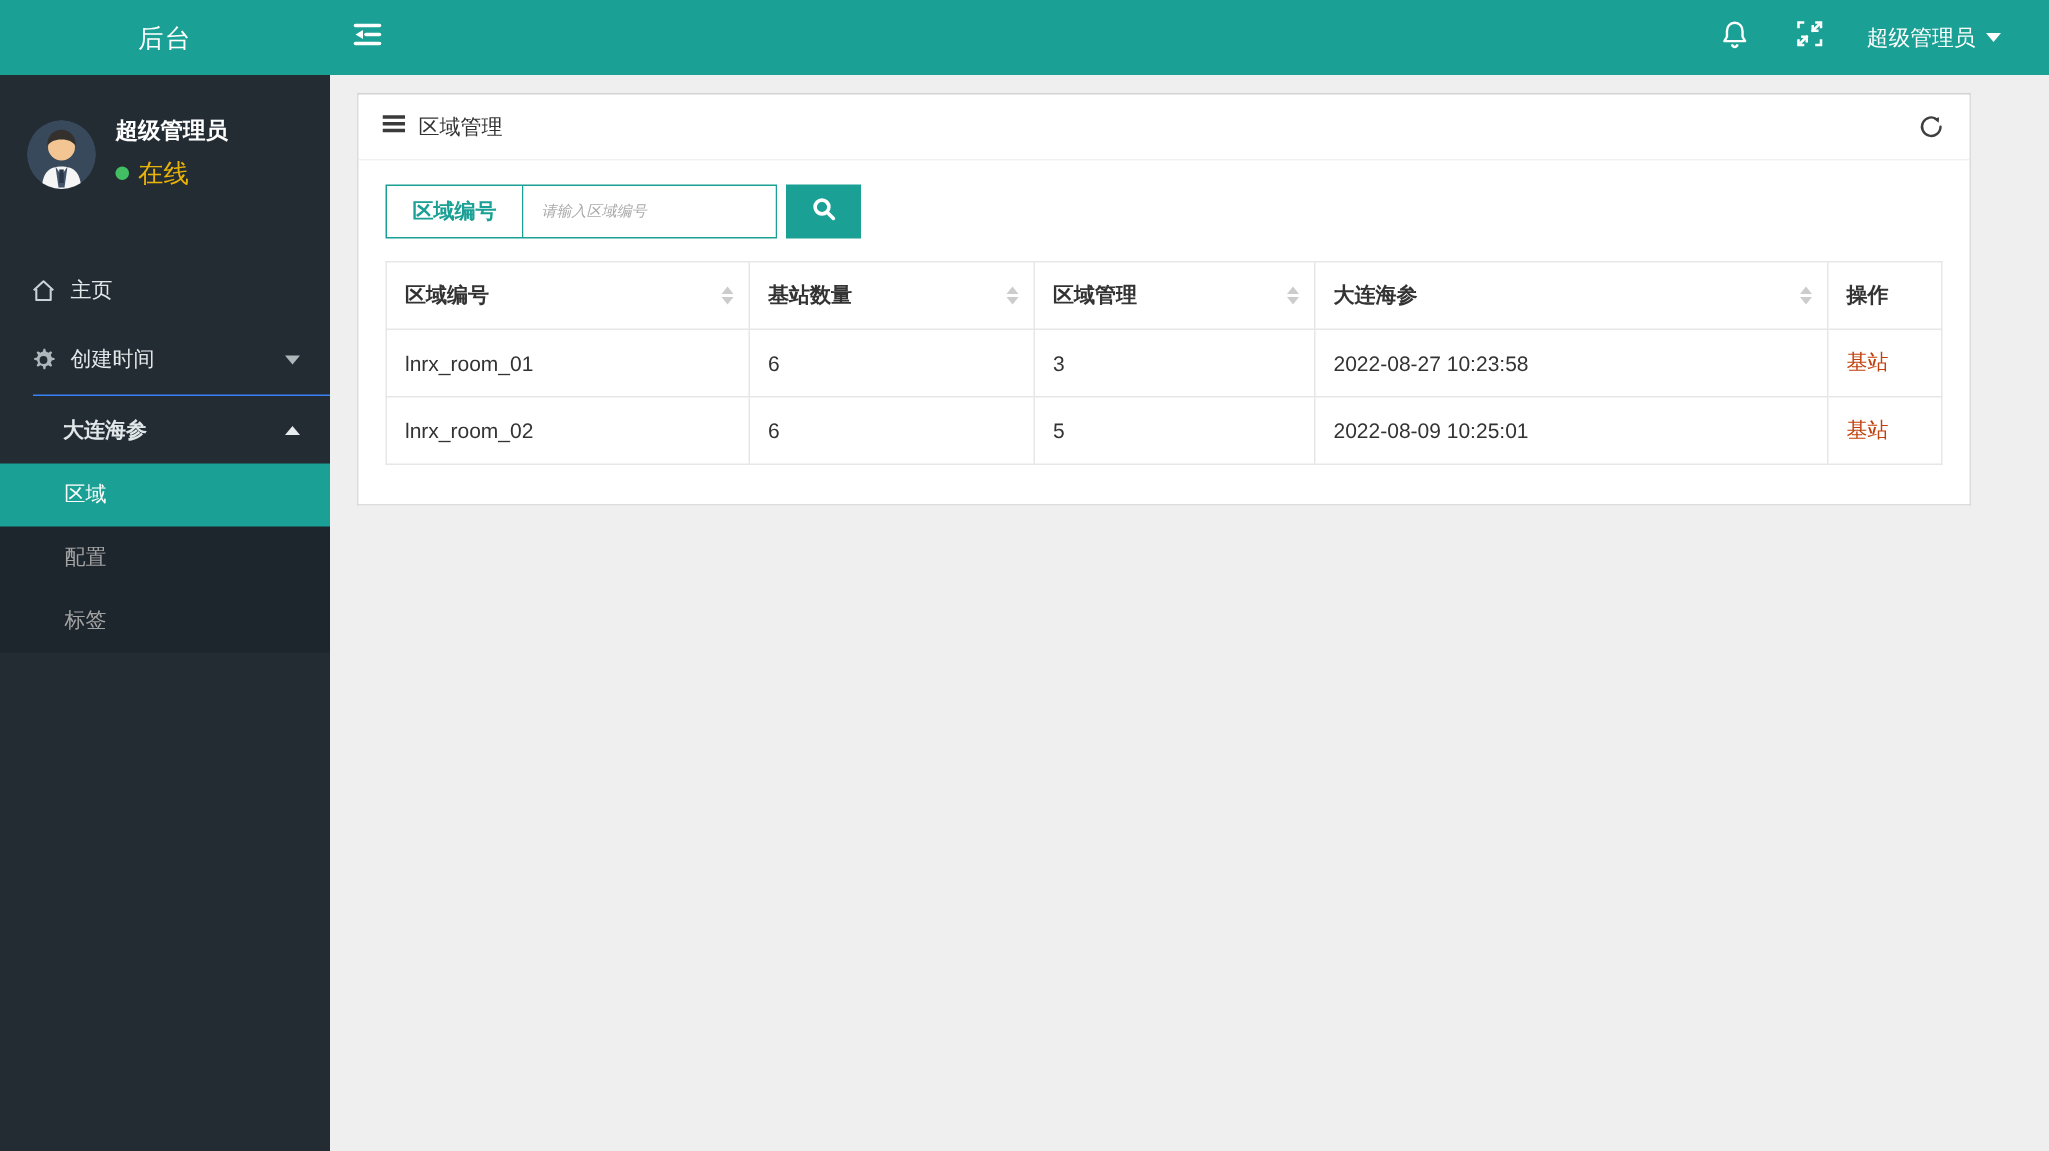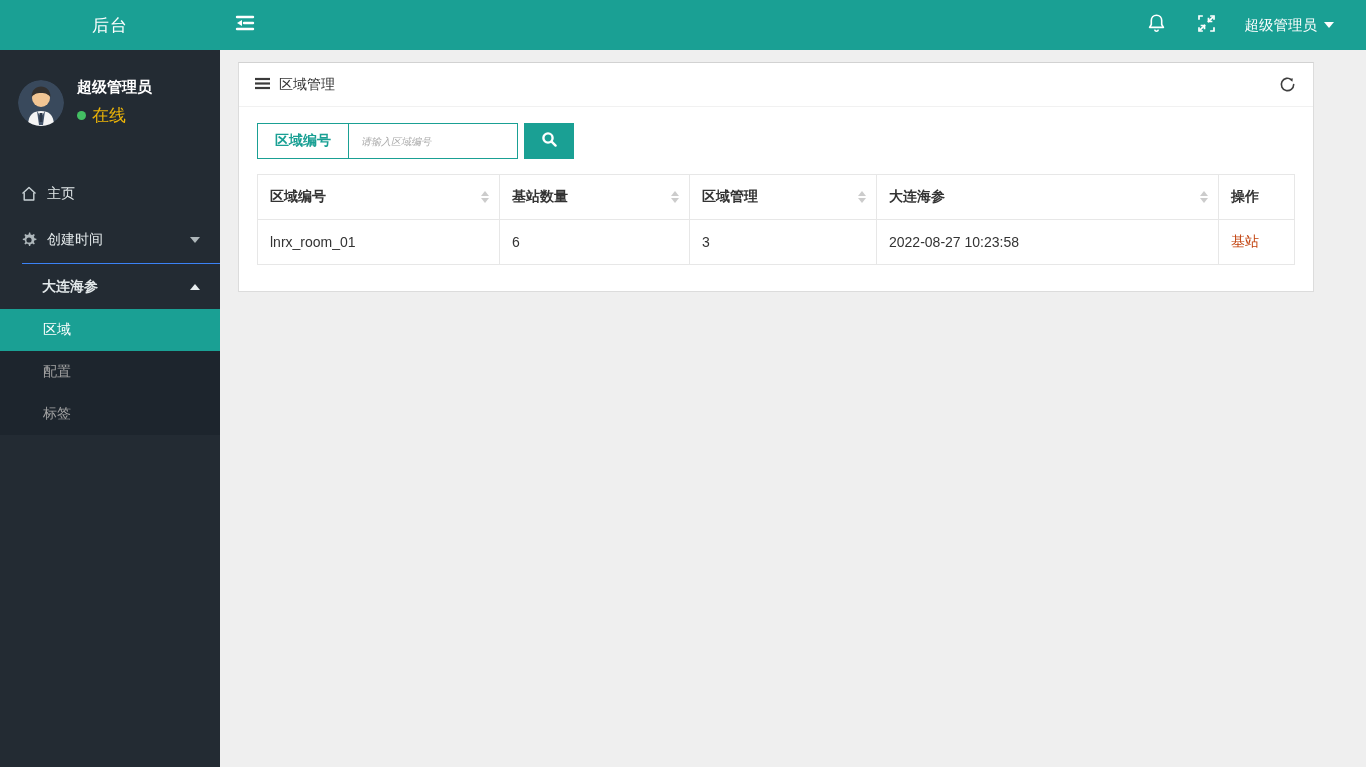--- a/index.html
+++ b/index.html
@@ -274,18 +274,25 @@
           </tr>
         </thead>
         <tbody>
           <tr>
             <td>lnrx_room_01</td>
             <td>6</td>
             <td>3</td>
             <td>2022-08-27 10:23:58</td>
             <td><a class="link">基站</a></td>
           </tr>
+          <tr>
+            <td>lnrx_room_02</td>
+            <td>6</td>
+            <td>5</td>
+            <td>2022-08-09 10:25:01</td>
+            <td><a class="link">基站</a></td>
+          </tr>
         </tbody>
       </table>
 
     </div>
   </div>
 </div>
 
 </body></html>

